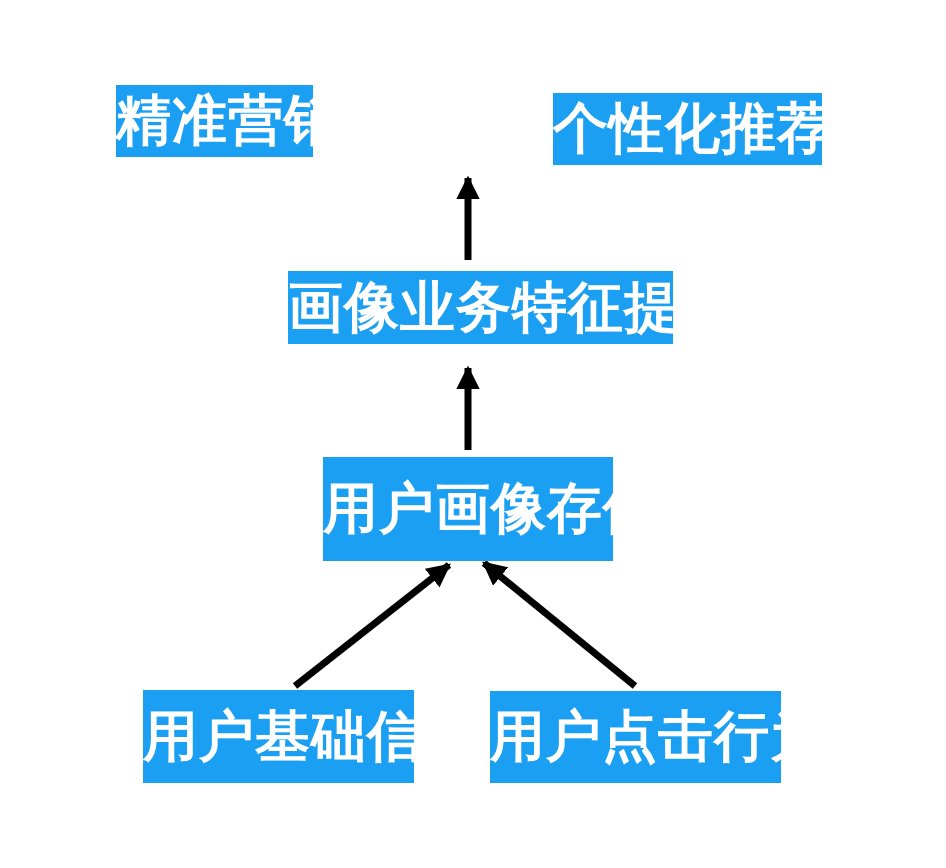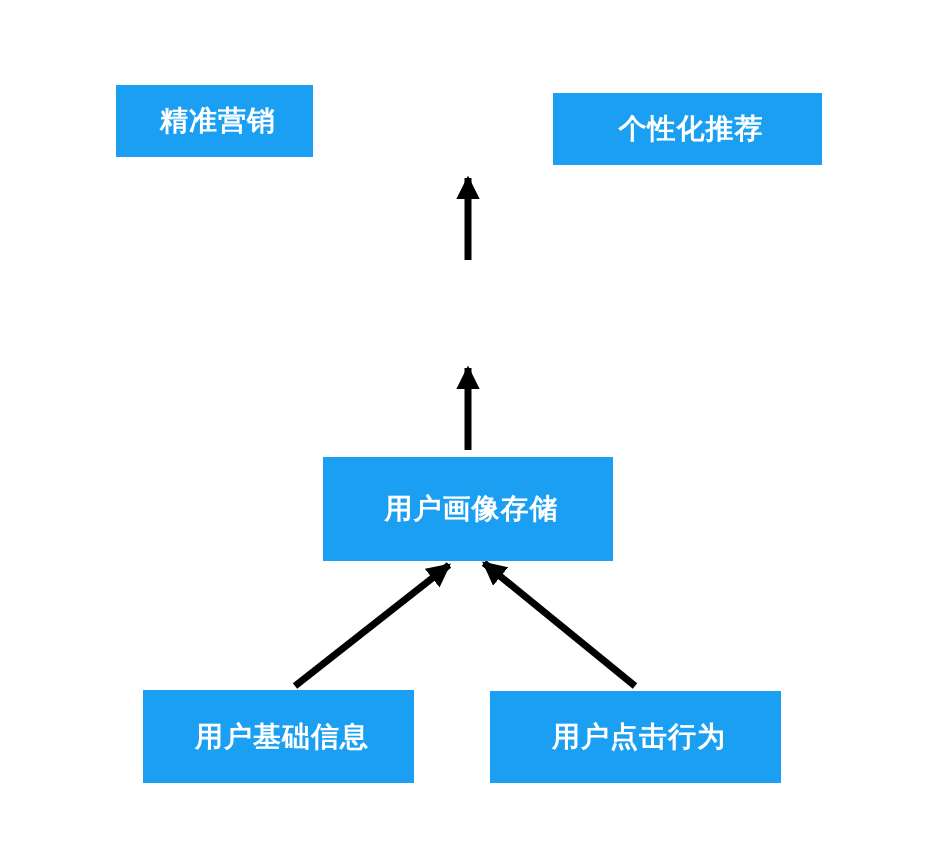--- a/index.html
+++ b/index.html
@@ -19,26 +19,24 @@
     height: 868px;
     background: var(--background, #fff);
     overflow: hidden;
   }
   .node {
     position: absolute;
     background: var(--box_fill, #1B9FF2);
     color: var(--box_text, #fff);
     display: flex;
     align-items: center;
-    justify-content: center;
     font-weight: bold;
-    font-size: 28px;
+    font-size: 55px;
     letter-spacing: 1px;
     white-space: nowrap;
-    padding-left: 7px;
   }
   
   .pos-precision      { left: 116px; top: 85px;  width: 197px; height: 72px; }
   .pos-decision       { left: 333px; top: 85px;  width: 199px; height: 72px; }
   .pos-recommendation { left: 553px; top: 85px;  width: 269px; height: 72px; margin-top: 8px; }
   
   .pos-extraction     { left: 288px; top: 271px; width: 385px; height: 73px; }
   .pos-storage        { left: 323px; top: 457px; width: 290px; height: 104px; }
   
   .pos-basic          { left: 143px; top: 690px; width: 271px; height: 93px; }
@@ -80,20 +78,23 @@
 
   <div class="node pos-precision">
     <span>精准营销</span>
   </div>
 
 
   <div class="node pos-recommendation">
     <span>个性化推荐</span>
   </div>
 
+  <div class="node pos-extraction">
+    <span>画像业务特征提取</span>
+  </div>
 
   <div class="node pos-storage">
     <span>用户画像存储</span>
   </div>
 
   <div class="node pos-basic">
     <span>用户基础信息</span>
   </div>
 
   <div class="node pos-click">

